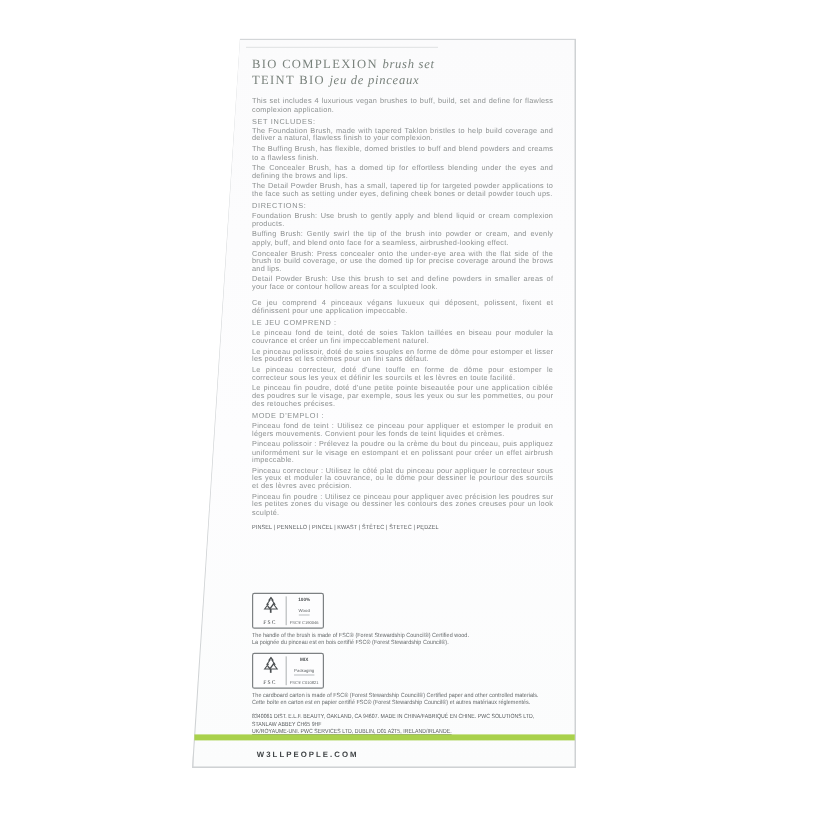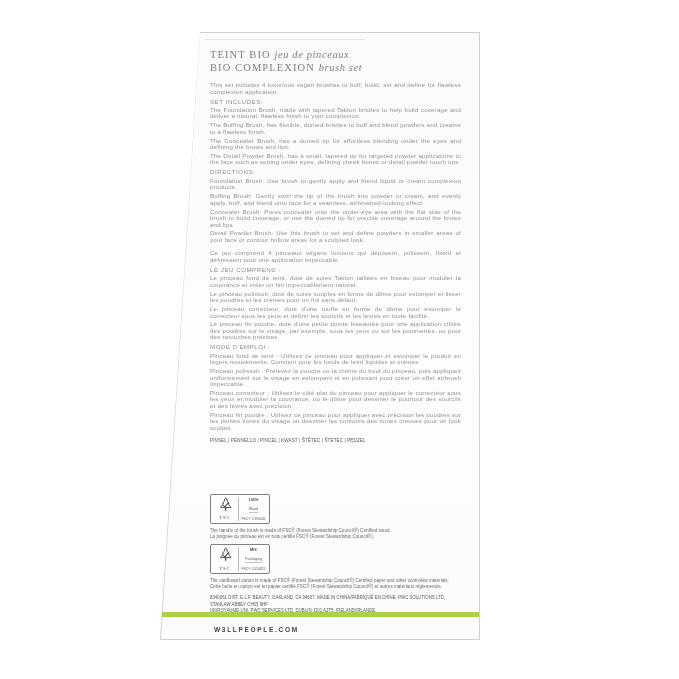--- a/index.html
+++ b/index.html
@@ -72,22 +72,22 @@
 </style>
 </head>
 <body>
 
 <div class="box-edge"></div>
 <div class="box-face"></div>
 <div class="lid-seam"></div>
 
 <div class="content">
   <div class="title">
+    <div><span>BIO COMPLEXION</span> <span class="it">brush set</span></div>
     <div><span>TEINT BIO</span> <span class="it">jeu de pinceaux</span></div>
-    <div><span>BIO COMPLEXION</span> <span class="it">brush set</span></div>
   </div>
 
   <p class="para">This set includes 4 luxurious vegan brushes to buff, build, set and define for flawless complexion application.</p>
 
   <p class="h">SET INCLUDES:</p>
   <p class="para">The Foundation Brush, made with tapered Taklon bristles to help build coverage and deliver a natural, flawless finish to your complexion.</p>
   <p class="para">The Buffing Brush, has flexible, domed bristles to buff and blend powders and creams to a flawless finish.</p>
   <p class="para">The Concealer Brush, has a domed tip for effortless blending under the eyes and defining the brows and lips.</p>
   <p class="para">The Detail Powder Brush, has a small, tapered tip for targeted powder applications to the face such as setting under eyes, defining cheek bones or detail powder touch ups.</p>
 

